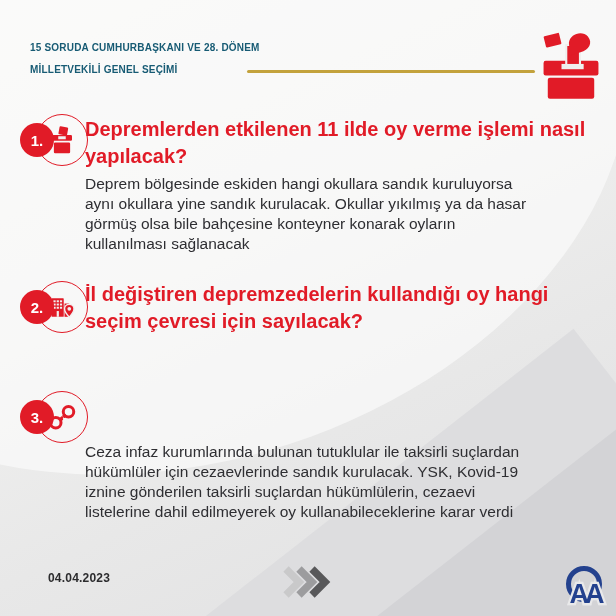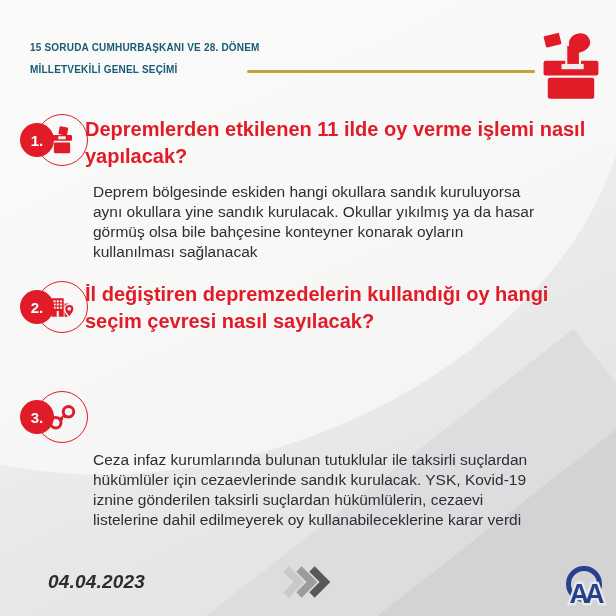--- a/index.html
+++ b/index.html
@@ -42,33 +42,33 @@
     position:absolute;width:34px;height:34px;background:#e11b27;border-radius:50%;
     color:#ffffff;font-weight:bold;font-size:15px;
     display:flex;align-items:center;justify-content:center;
   }
   .q-title{
     position:absolute;left:85px;width:515px;margin:0;
     color:#e11b27;font-size:20px;font-weight:bold;line-height:26.5px;
     white-space:pre-line;
   }
   .q-answer{
-    position:absolute;left:85px;width:522px;margin:8px;
+    position:absolute;left:85px;width:522px;margin:0;
     color:#2e2e32;font-size:15.5px;line-height:20px;white-space:pre-line;
   }
   .ring-q1{left:36px;top:114px;} .num-q1{left:20px;top:123px;}
   .title-q1{top:116px;} .answer-q1{top:174px;}
   .ring-q2{left:36px;top:281px;} .num-q2{left:20px;top:290px;}
   .title-q2{top:281px;} .answer-q2{top:339px;}
   .ring-q3{left:36px;top:391px;} .num-q3{left:20px;top:400px;}
   .title-q3{top:394px;} .answer-q3{top:442px;}
   
   .footer-date{
     position:absolute;left:48px;top:571px;
-    color:#2c2c2e;font-size:19px;font-weight:bold;letter-spacing:.2px;font-style:italic;
+    color:#2c2c2e;font-size:12px;font-weight:bold;letter-spacing:.2px;
   }
   .footer-chevrons{position:absolute;left:283px;top:566px;width:52px;height:32px;}
   .footer-logo{position:absolute;left:558px;top:564px;width:52px;height:48px;}
 </style>
 </head>
 <body>
 
 <div class="canvas">
   <div class="swoosh-light"></div>
   <div class="swoosh-mid"></div>
@@ -123,21 +123,21 @@
           <rect x="8.4" y="11.8" width="1.9" height="1.7"></rect>
           <rect x="11.2" y="11.8" width="1.9" height="1.7"></rect>
         <rect x="8.4" y="15.5" width="1.9" height="5"></rect>
       </g>
       <path d="M19.3 9.6 c-2.5 0 -4.1 1.9 -4.1 4 c0 2.9 4.1 7.2 4.1 7.2 c0 0 4.1 -4.3 4.1 -7.2 c0 -2.1 -1.6 -4 -4.1 -4 z" fill="#e11b27" stroke="#f0f0ef" stroke-width="1.2"></path>
       <circle cx="19.3" cy="13.6" r="1.6" fill="#f0f0ef"></circle>
     </svg>
   </div>
   <div class="badge-num num-q2">2.</div>
   <h2 class="q-title title-q2">İl değiştiren depremzedelerin kullandığı oy hangi
-seçim çevresi nasıl sayılacak?</h2>
+seçim çevresi için sayılacak?</h2>
 
   <div class="badge-ring ring-q3">
     <svg width="30" height="30" viewBox="0 0 24 24">
       <circle cx="7" cy="16.5" r="4.2" fill="none" stroke="#e11b27" stroke-width="2.4"></circle>
       <circle cx="17.2" cy="7.8" r="4.2" fill="none" stroke="#e11b27" stroke-width="2.4"></circle>
       <g fill="#e11b27">
         <rect x="9.8" y="12.4" width="2.8" height="2.8" rx="0.6" transform="rotate(-45 11.2 13.8)"></rect>
         <rect x="12.6" y="9.6" width="2.8" height="2.8" rx="0.6" transform="rotate(-45 14 11)"></rect>
         <circle cx="12" cy="12.4" r="1.1"></circle>
         <circle cx="13.8" cy="10.6" r="1.1"></circle>

